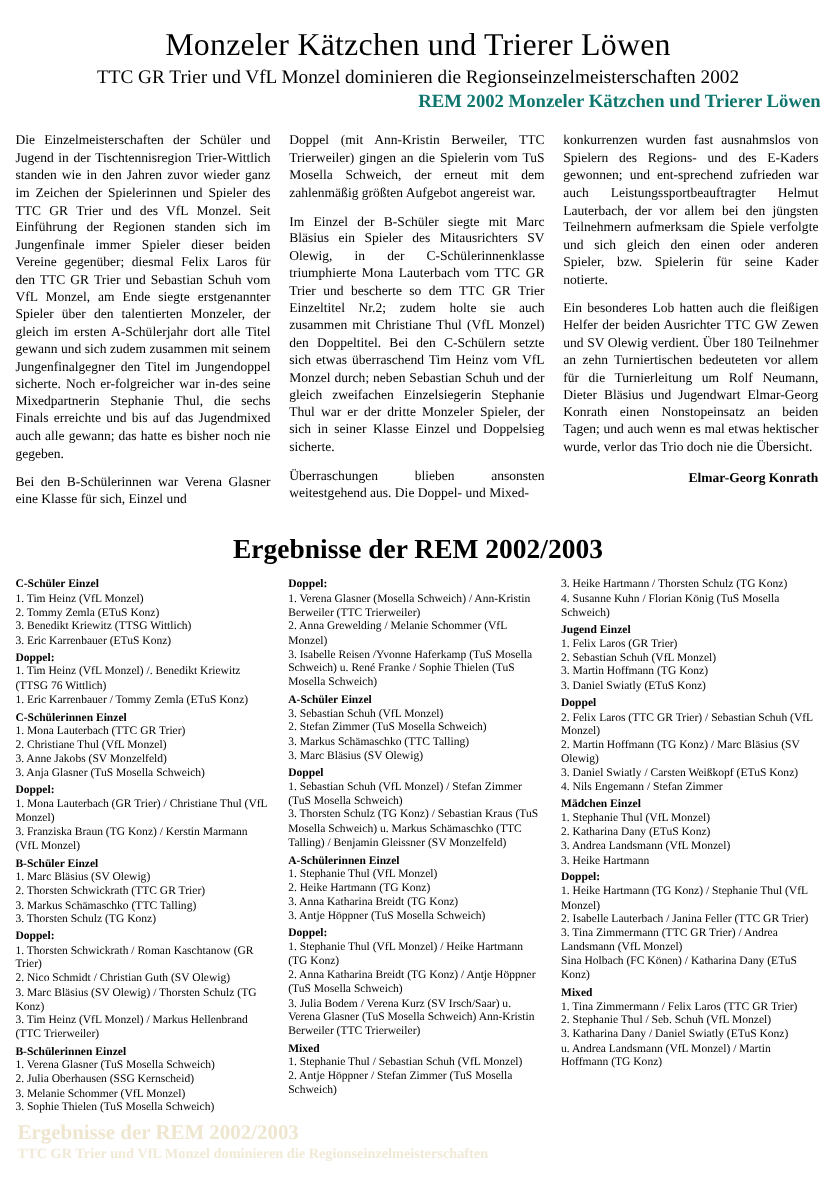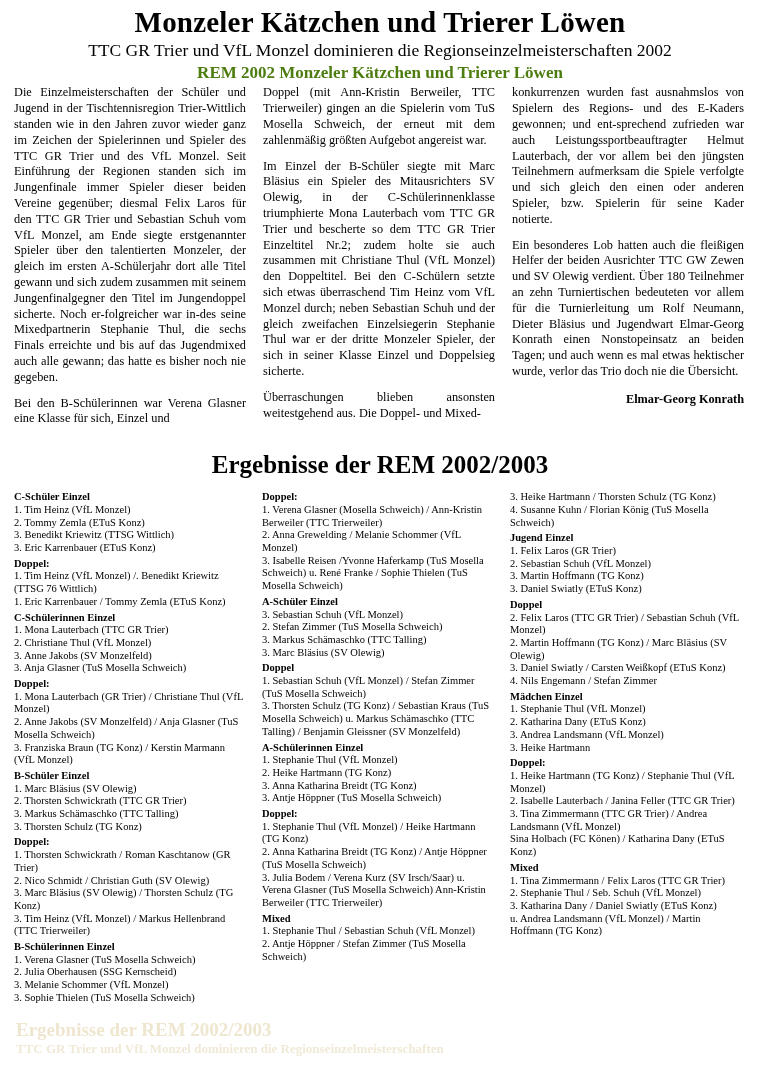--- a/index.html
+++ b/index.html
@@ -18,42 +18,42 @@
   .page {
     position: relative;
     width: 760px;
     height: 1087px;
     box-sizing: border-box;
     padding: 6px 14px 4px 14px;
   }
   .headline {
     text-align: center;
     font-family: "Liberation Serif", serif;
-    font-weight: bold;
+    font-weight: normal;
     font-size: 29px;
     line-height: 1.08;
     letter-spacing: 0.2px;
-    margin: 1px 0 2px 0;
+    margin: 20px 0 2px 0;
   }
   .subhead {
     text-align: center;
     font-family: "Liberation Serif", serif;
     font-size: 17.5px;
     line-height: 1.15;
     margin: 0 0 3px 0;
   }
   .ghost {
-    text-align: center;
+    text-align: right;
     font-family: "Liberation Serif", serif;
     font-weight: bold;
     font-size: 17px;
-    color: #4d7c0f;
+    color: #0f766e;
     height: 18px;
     overflow: hidden;
-    margin: 0 0 4px 0;
+    margin: 0 0 20px 0;
     user-select: none;
   }
   .article {
     display: flex;
     gap: 17px;
     margin-top: 2px;
   }
   .article .col {
     width: 232px;
     font-size: 12.3px;
@@ -156,21 +156,20 @@
         <div class="cat">Doppel:</div>
         <div class="entry">1. Tim Heinz (VfL Monzel) /. Benedikt Kriewitz (TTSG 76 Wittlich)</div>
         <div class="entry">1. Eric Karrenbauer / Tommy Zemla (ETuS Konz)</div>
         <div class="cat">C-Schülerinnen Einzel</div>
         <div class="entry">1. Mona Lauterbach (TTC GR Trier)</div>
         <div class="entry">2. Christiane Thul (VfL Monzel)</div>
         <div class="entry">3. Anne Jakobs (SV Monzelfeld)</div>
         <div class="entry">3. Anja Glasner (TuS Mosella Schweich)</div>
         <div class="cat">Doppel:</div>
         <div class="entry">1. Mona Lauterbach (GR Trier) / Christiane Thul (VfL Monzel)</div>
-        <div class="entry">2. Anne Jakobs (SV Monzelfeld) / Anja Glasner (TuS Mosella Schweich)</div>
         <div class="entry">3. Franziska Braun (TG Konz) / Kerstin Marmann (VfL Monzel)</div>
         <div class="cat">B-Schüler Einzel</div>
         <div class="entry">1. Marc Bläsius (SV Olewig)</div>
         <div class="entry">2. Thorsten Schwickrath (TTC GR Trier)</div>
         <div class="entry">3. Markus Schämaschko (TTC Talling)</div>
         <div class="entry">3. Thorsten Schulz (TG Konz)</div>
         <div class="cat">Doppel:</div>
         <div class="entry">1. Thorsten Schwickrath / Roman Kaschtanow (GR Trier)</div>
         <div class="entry">2. Nico Schmidt / Christian Guth (SV Olewig)</div>
         <div class="entry">3. Marc Bläsius (SV Olewig) / Thorsten Schulz (TG Konz)</div>

